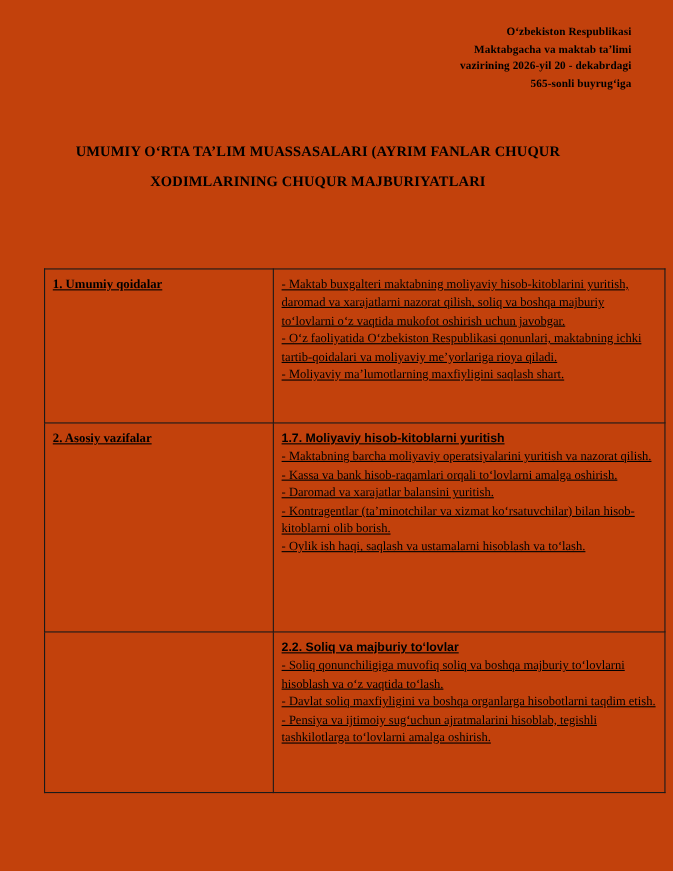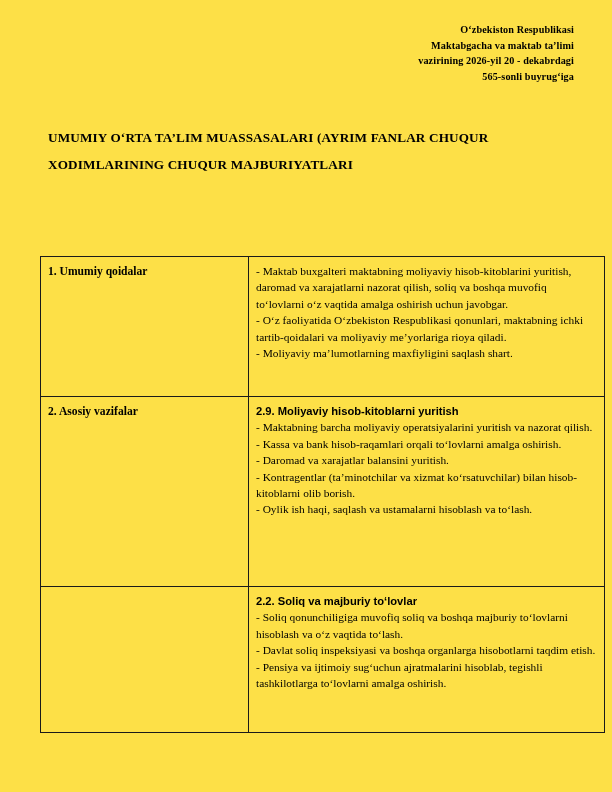--- a/index.html
+++ b/index.html
@@ -6,21 +6,21 @@
   html, body {
     margin: 0;
     padding: 0;
     background: #ffffff;
   }
 
   .page {
     position: relative;
     width: 612px;
     height: 792px;
-    background: #fde047;
+    background: #c2410c;
     font-family: "Liberation Serif", "DejaVu Serif", serif;
     color: #000000;
     overflow: hidden;
     box-sizing: border-box;
   }
 
   
   .doc-header {
     position: absolute;
     top: 22px;
@@ -35,23 +35,23 @@
   }
   .doc-header .hline {
     display: block;
     white-space: nowrap;
   }
 
   
   .main-title {
     position: absolute;
     top: 124px;
-    left: 48px;
+    left: 29px;
     width: 520px;
-    text-align: left;
+    text-align: center;
     font-family: "Liberation Serif", "DejaVu Serif", serif;
     font-weight: bold;
     font-size: 13.2px;
     line-height: 27px;
     letter-spacing: 0.15px;
   }
   .main-title .tline {
     display: block;
     white-space: nowrap;
   }
@@ -65,25 +65,26 @@
     text-align: center;
     font-family: "Liberation Serif", "DejaVu Serif", serif;
     font-weight: bold;
     font-size: 16.5px;
     line-height: 22px;
   }
 
   
   .duties-table {
     position: absolute;
-    top: 256px;
+    top: 244px;
     left: 40px;
     width: 534px;
     border-collapse: collapse;
     table-layout: fixed;
+    text-decoration: underline;
   }
   .duties-table td {
     border: 1.1px solid #1a1a1a;
     vertical-align: top;
     padding: 6px 7px 7px 7px;
     font-family: "Liberation Serif", "DejaVu Serif", serif;
     font-size: 11.4px;
     line-height: 16.4px;
   }
   .col-label {
@@ -137,47 +138,47 @@
   </div>
 
 
   <table class="duties-table">
     <tbody>
       <tr class="row-1">
         <td class="col-label">
           <span class="cell-label">1. Umumiy qoidalar</span>
         </td>
         <td class="col-body">
-          <span class="bullet-item">- Maktab buxgalteri maktabning moliyaviy hisob-kitoblarini yuritish, daromad va xarajatlarni nazorat qilish, soliq va boshqa muvofiq to‘lovlarni o‘z vaqtida amalga oshirish uchun javobgar.</span>
+          <span class="bullet-item">- Maktab buxgalteri maktabning moliyaviy hisob-kitoblarini yuritish, daromad va xarajatlarni nazorat qilish, soliq va boshqa majburiy to‘lovlarni o‘z vaqtida mukofot oshirish uchun javobgar.</span>
           <span class="bullet-item">- O‘z faoliyatida O‘zbekiston Respublikasi qonunlari, maktabning ichki tartib-qoidalari va moliyaviy me’yorlariga rioya qiladi.</span>
           <span class="bullet-item">- Moliyaviy ma’lumotlarning maxfiyligini saqlash shart.</span>
         </td>
       </tr>
 
       <tr class="row-2">
         <td class="col-label">
           <span class="cell-label">2. Asosiy vazifalar</span>
         </td>
         <td class="col-body">
-          <span class="sub-heading">2.9. Moliyaviy hisob-kitoblarni yuritish</span>
+          <span class="sub-heading">1.7. Moliyaviy hisob-kitoblarni yuritish</span>
           <span class="bullet-item">- Maktabning barcha moliyaviy operatsiyalarini yuritish va nazorat qilish.</span>
           <span class="bullet-item">- Kassa va bank hisob-raqamlari orqali to‘lovlarni amalga oshirish.</span>
           <span class="bullet-item">- Daromad va xarajatlar balansini yuritish.</span>
           <span class="bullet-item">- Kontragentlar (ta’minotchilar va xizmat ko‘rsatuvchilar) bilan hisob-kitoblarni olib borish.</span>
           <span class="bullet-item">- Oylik ish haqi, saqlash va ustamalarni hisoblash va to‘lash.</span>
         </td>
       </tr>
 
       <tr class="row-3">
         <td class="col-label">
           <span class="cell-label"></span>
         </td>
         <td class="col-body">
           <span class="sub-heading">2.2. Soliq va majburiy to‘lovlar</span>
           <span class="bullet-item">- Soliq qonunchiligiga muvofiq soliq va boshqa majburiy to‘lovlarni hisoblash va o‘z vaqtida to‘lash.</span>
-          <span class="bullet-item">- Davlat soliq inspeksiyasi va boshqa organlarga hisobotlarni taqdim etish.</span>
+          <span class="bullet-item">- Davlat soliq maxfiyligini va boshqa organlarga hisobotlarni taqdim etish.</span>
           <span class="bullet-item">- Pensiya va ijtimoiy sug‘uchun ajratmalarini hisoblab, tegishli tashkilotlarga to‘lovlarni amalga oshirish.</span>
         </td>
       </tr>
     </tbody>
   </table>
 
 </div>
 
 </body></html>

